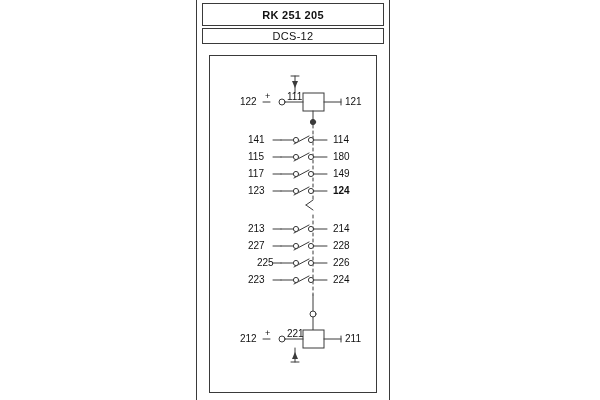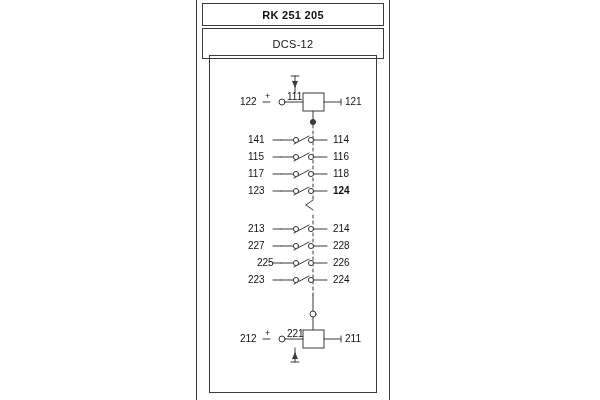--- a/index.html
+++ b/index.html
@@ -45,21 +45,21 @@
     left: 202px;
     top: 3px;
     width: 182px;
     height: 23px;
     font-weight: bold;
   }
   #title-2 {
     left: 202px;
     top: 28px;
     width: 182px;
-    height: 31px;
+    height: 16px;
   }
   .inner-frame {
     position: absolute;
     left: 209px;
     top: 55px;
     width: 168px;
     height: 338px;
     box-sizing: border-box;
     border: 1px solid #3a3a3a;
   }
@@ -199,24 +199,24 @@
 
   <div class="lbl" style="left:240px; top:96px;">122</div>
   <div class="lbl" style="left:265px; top:91px; font-size:9px;">+</div>
   <div class="lbl" style="left:287px; top:91px;">111</div>
   <div class="lbl" style="left:345px; top:96px;">121</div>
 
   <div class="lbl" style="left:248px; top:134px;">141</div>
   <div class="lbl" style="left:333px; top:134px;">114</div>
 
   <div class="lbl" style="left:248px; top:151px;">115</div>
-  <div class="lbl" style="left:333px; top:151px;">116</div>
+  <div class="lbl" style="left:333px; top:151px;">180</div>
 
   <div class="lbl" style="left:248px; top:168px;">117</div>
-  <div class="lbl" style="left:333px; top:168px;">118</div>
+  <div class="lbl" style="left:333px; top:168px;">149</div>
 
   <div class="lbl" style="left:248px; top:185px;">123</div>
   <div class="lbl" style="left:333px; top:185px;font-weight:bold;">124</div>
 
   <div class="lbl" style="left:248px; top:223px;">213</div>
   <div class="lbl" style="left:333px; top:223px;">214</div>
 
   <div class="lbl" style="left:248px; top:240px;">227</div>
   <div class="lbl" style="left:333px; top:240px;">228</div>
 

